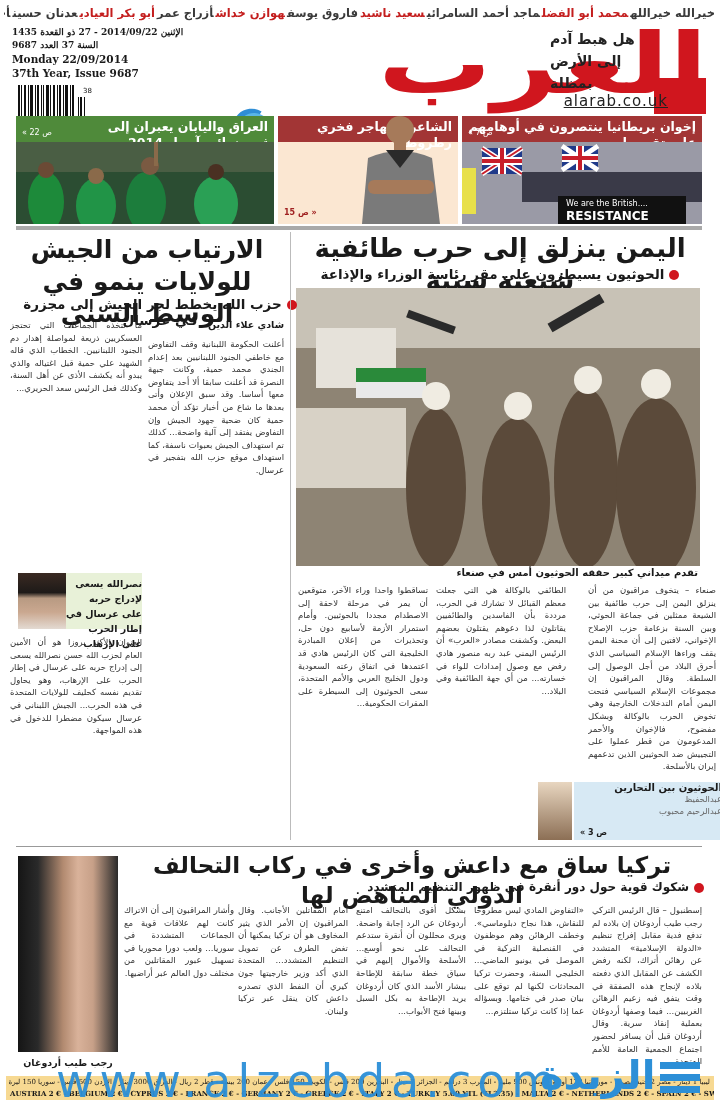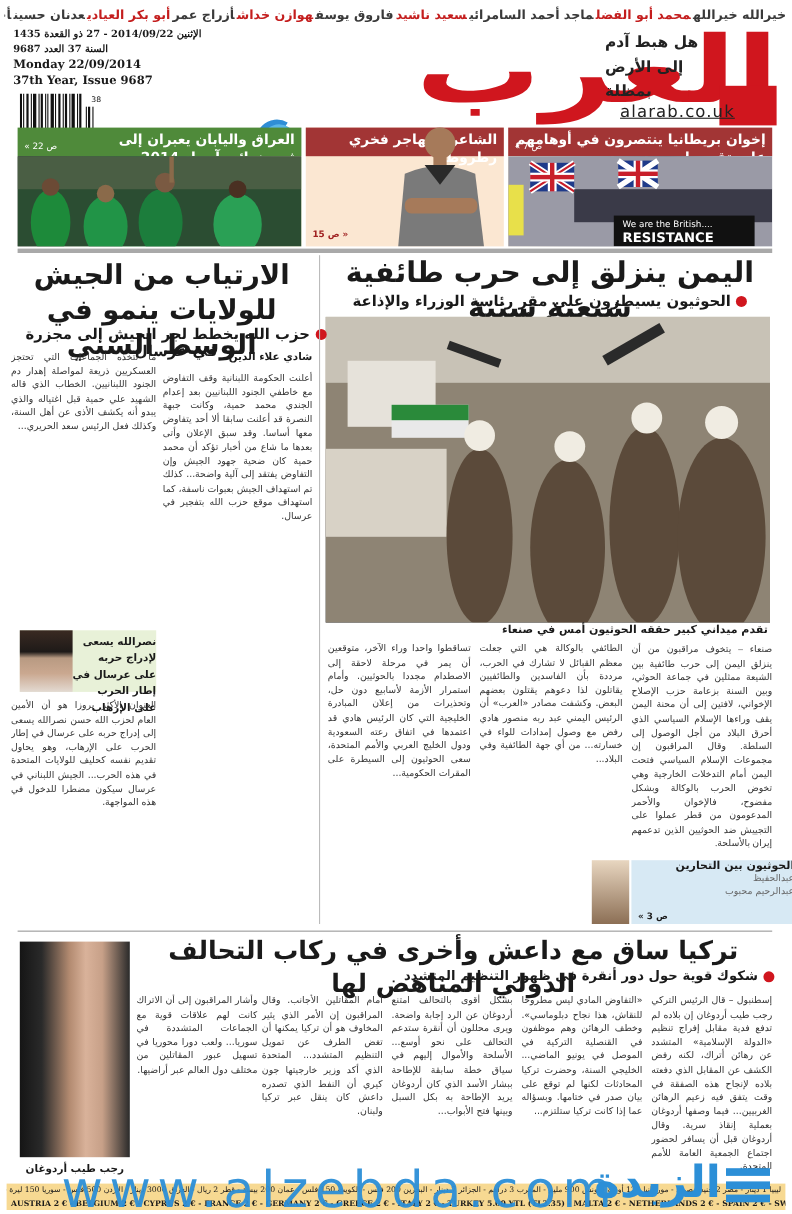--- a/index.html
+++ b/index.html
@@ -45,21 +45,21 @@
 
   
   #lead-title { right: 20px; top: 232px; width: 400px; text-align: center; font-weight: bold; font-size: 26px; line-height: 32px; direction: rtl; }
   #lead-subtitle { right: 20px; top: 266px; width: 400px; text-align: center; font-weight: bold; font-size: 13.5px; direction: rtl; }
   .bullet { display: inline-block; width: 10px; height: 10px; border-radius: 50%; background: #d0161e; margin-left: 5px; vertical-align: middle; }
   #lead-photo { left: 296px; top: 288px; width: 404px; height: 278px; overflow: hidden; background: linear-gradient(180deg,#b9b3a5 0%,#a99c84 30%,#6b6152 60%,#3e3a34 100%); }
   #lead-caption { right: 22px; top: 567px; width: 400px; font-size: 10px; font-weight: bold; direction: rtl; text-align: right; }
 
   .col { font-size: 8.5px; line-height: 12.6px; direction: rtl; text-align: justify; color: #333; overflow: hidden; }
 
-  #lead-col1 { left: 574px; top: 584px; width: 128px; height: 192px; font-family: Liberation Serif, serif; }
+  #lead-col1 { left: 588px; top: 584px; width: 128px; height: 192px; }
   #lead-col2 { left: 436px; top: 584px; width: 130px; height: 256px; }
   #lead-col3 { left: 298px; top: 584px; width: 130px; height: 256px; }
 
   #houthi-box { left: 574px; top: 782px; width: 148px; height: 58px; background: #d7e9f4; padding: 0; direction: rtl; }
   #houthi-box .t { font-weight: bold; font-size: 10px; }
   #houthi-box .a { font-size: 8.5px; color: #666; line-height: 12px; }
   #houthi-box .p { font-size: 8px; font-weight: bold; position: absolute; left: 6px; bottom: 3px; margin-top: 21px; }
   #houthi-photo { left: 538px; top: 782px; width: 34px; height: 58px; background: linear-gradient(180deg,#e8d6c0,#8c6f55); }
 
   

